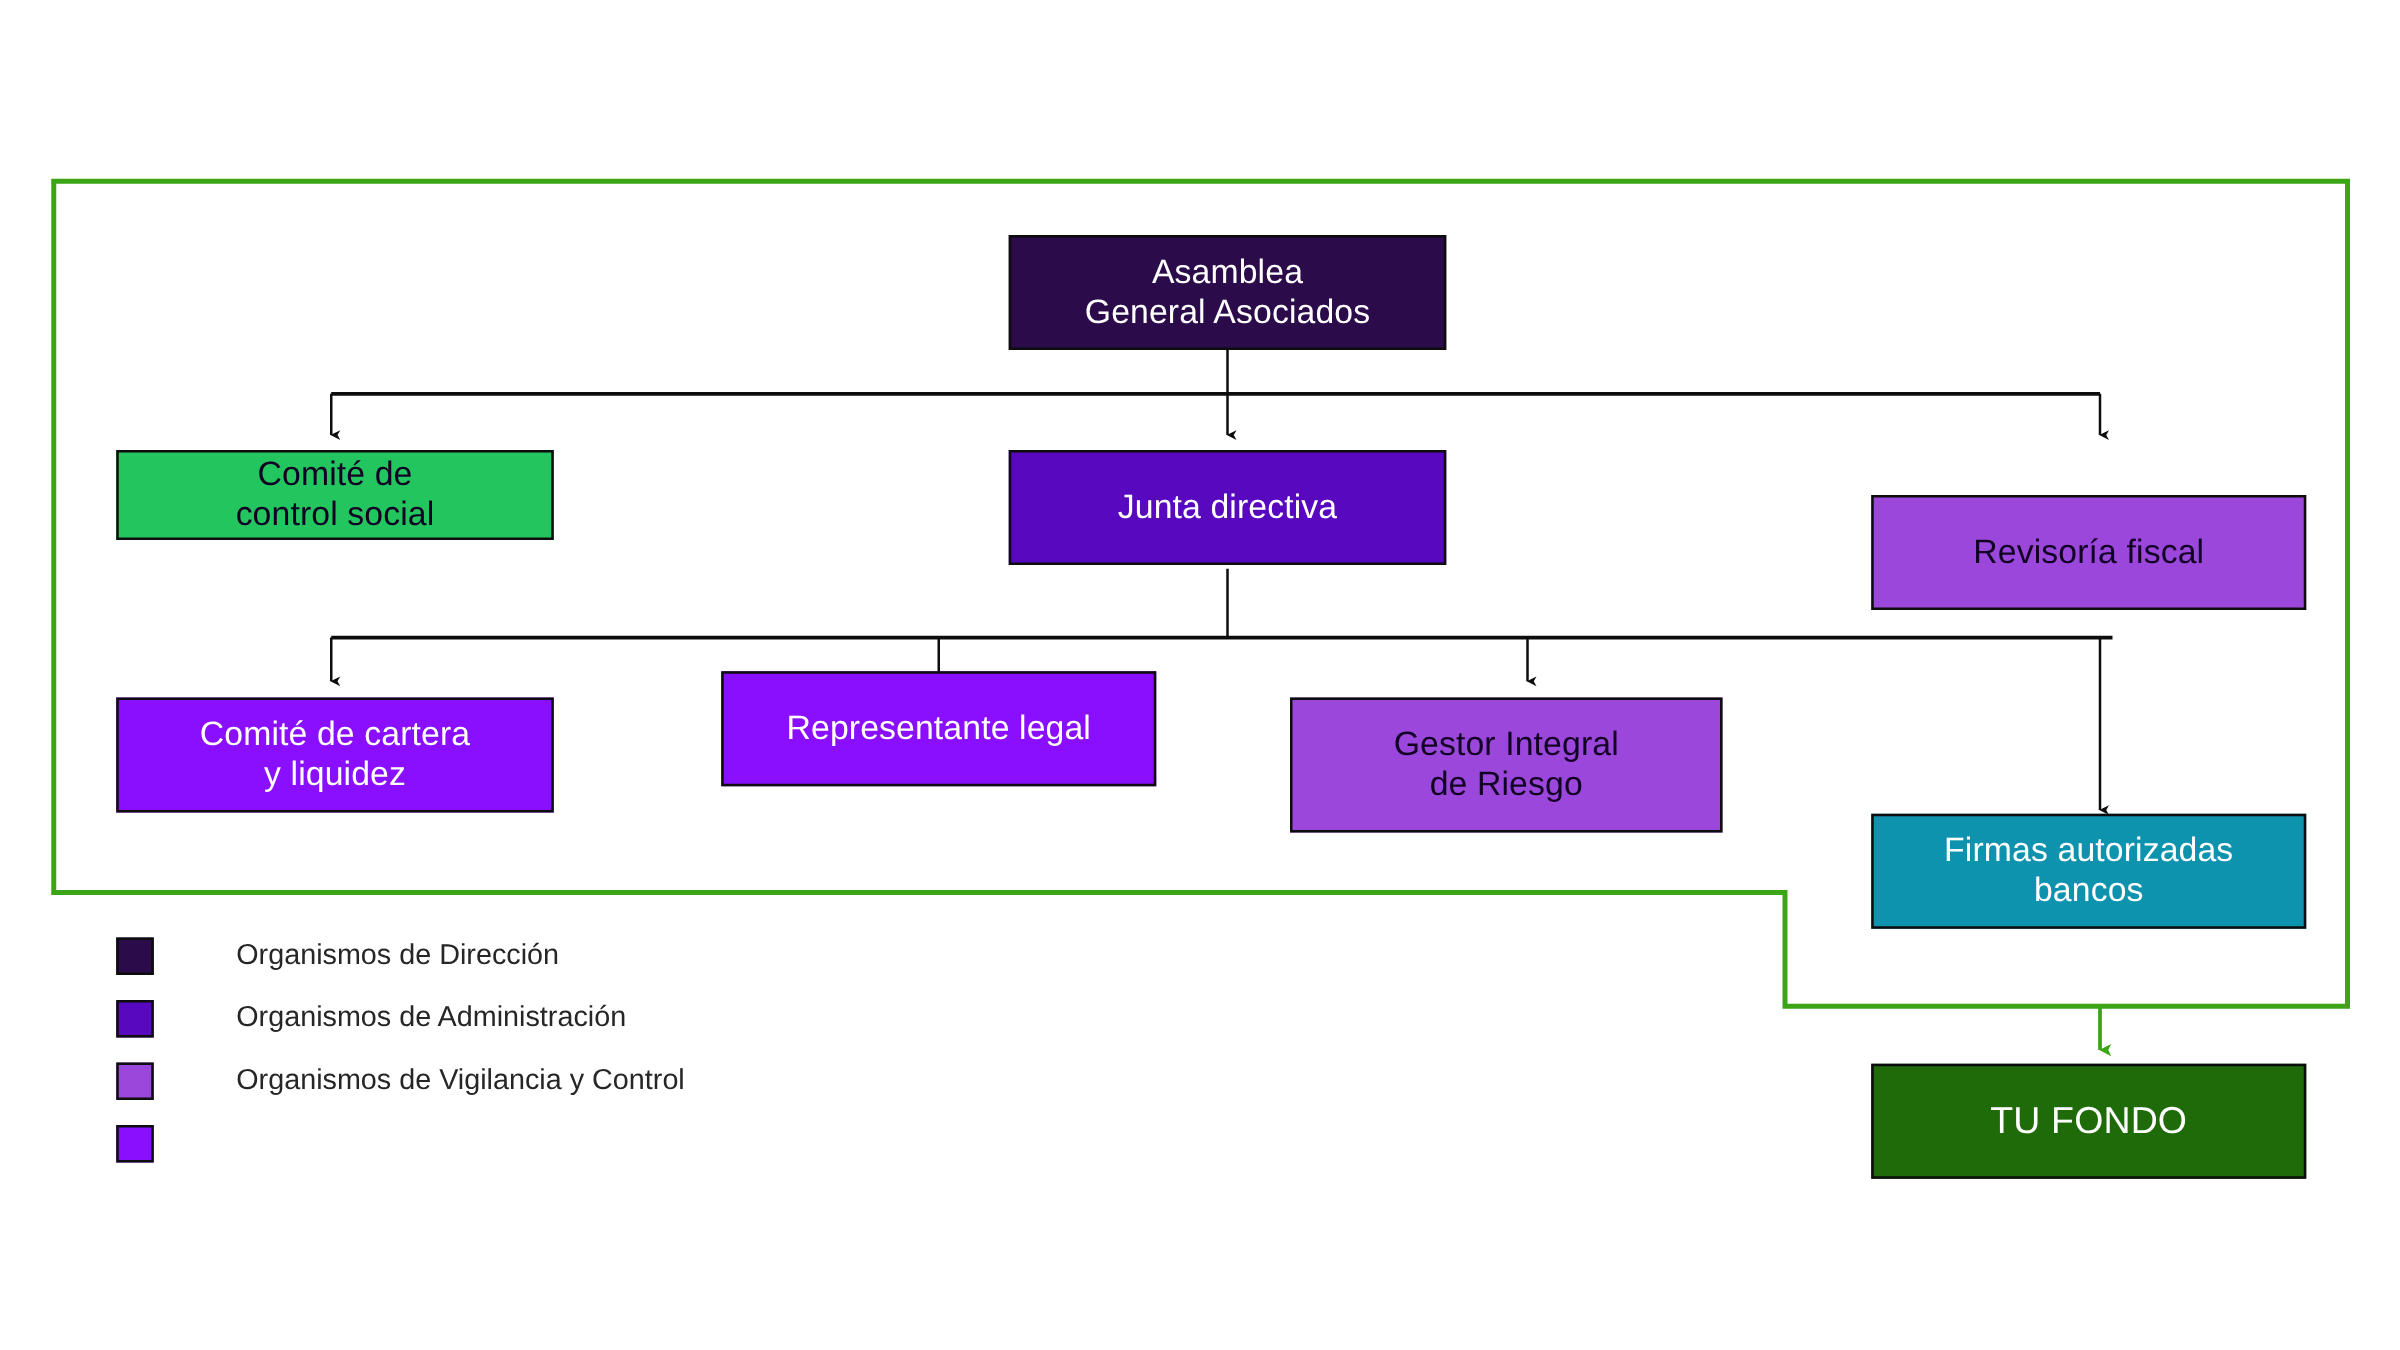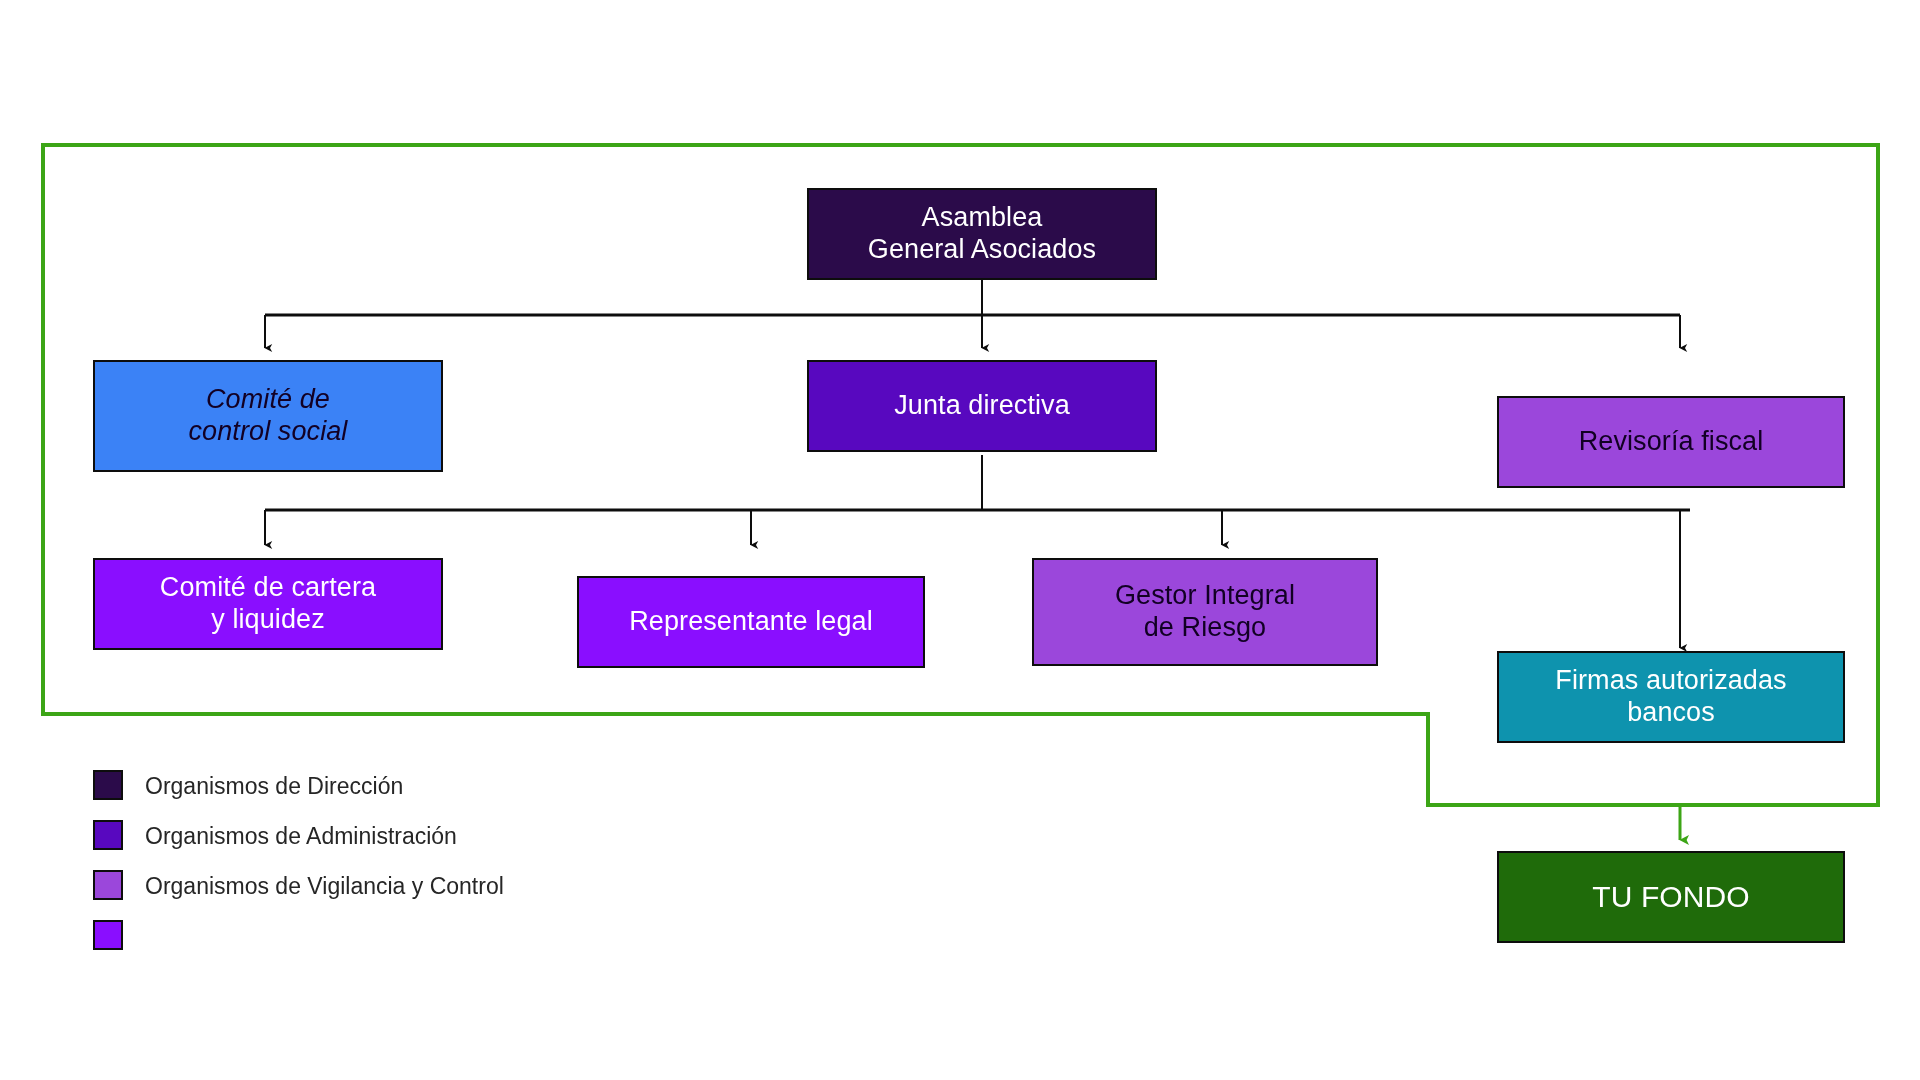--- a/index.html
+++ b/index.html
@@ -47,22 +47,23 @@
   .node.light-text { color: #ffffff; }
 
   
   #legend {
     position: absolute;
     left: 93px;
     top: 750px;
   }
   .legend-row {
     display: flex;
-    align-items: flex-end;
+    align-items: flex-start;
     height: 50px;
+    gap: 44px;
   }
   .legend-swatch {
     width: 30px;
     height: 30px;
     border: 2px solid #0d0d0d;
     box-sizing: border-box;
     flex: 0 0 auto;
   }
   .legend-label {
     margin-left: 22px;
@@ -107,31 +108,31 @@
 
     <path d="M265,510 L265,545" fill="none" stroke="#0d0d0d" stroke-width="2" marker-end="url(#arrow-black)"></path>
     <path d="M751,510 L751,545" fill="none" stroke="#0d0d0d" stroke-width="2" marker-end="url(#arrow-black)"></path>
     <path d="M1222,510 L1222,545" fill="none" stroke="#0d0d0d" stroke-width="2" marker-end="url(#arrow-black)"></path>
     <path d="M1680,510 L1680,648" fill="none" stroke="#0d0d0d" stroke-width="2" marker-end="url(#arrow-black)"></path>
   </svg>
 
   <div class="node light-text" style="left:807px; top:188px; width:350px; height:92px; background:#2b0b4a;">Asamblea
 General Asociados</div>
 
-  <div class="node dark-text" style="left:93px; top:360px; width:350px; height:112px; background:#3b82f6;font-style:italic;">Comité de
+  <div class="node dark-text" style="left:93px; top:360px; width:350px; height:72px; background:#22c55e;">Comité de
 control social</div>
 
   <div class="node light-text" style="left:807px; top:360px; width:350px; height:92px; background:#5808bf;">Junta directiva</div>
 
   <div class="node dark-text" style="left:1497px; top:360px; width:348px; height:92px; background:#9b47db;margin-top:36px;">Revisoría fiscal</div>
 
   <div class="node light-text" style="left:93px; top:558px; width:350px; height:92px; background:#8a0eff;">Comité de cartera
 y liquidez</div>
 
-  <div class="node light-text" style="left:577px; top:576px; width:348px; height:92px; background:#8a0eff;">Representante legal</div>
+  <div class="node light-text" style="left:577px; top:537px; width:348px; height:92px; background:#8a0eff;">Representante legal</div>
 
   <div class="node dark-text" style="left:1032px; top:558px; width:346px; height:108px; background:#9b47db;">Gestor Integral
 de Riesgo</div>
 
   <div class="node light-text" style="left:1497px; top:851px; width:348px; height:92px; background:#1f6b0a; font-size:30px;">TU  FONDO</div>
 
   <div class="node light-text" style="left:1497px; top:651px; width:348px; height:92px; background:#0e93ae;">Firmas autorizadas
 bancos</div>
 
   <div id="legend">

